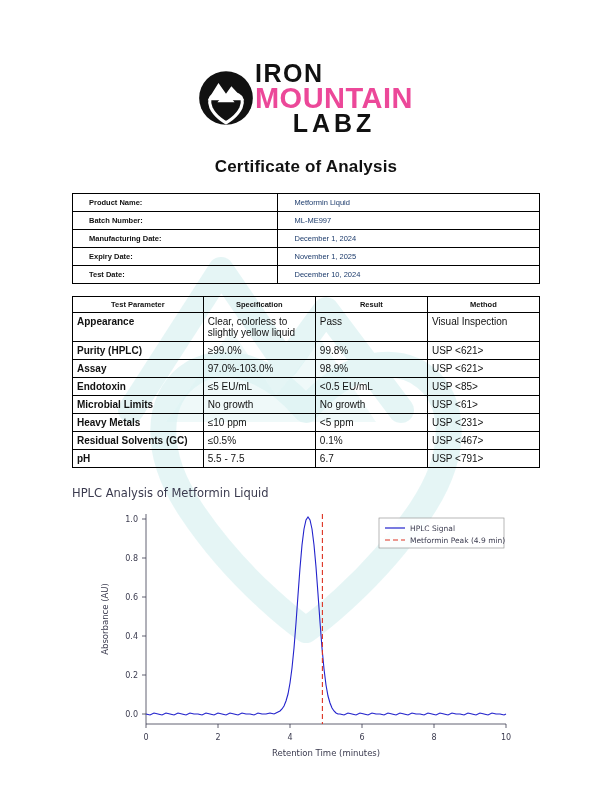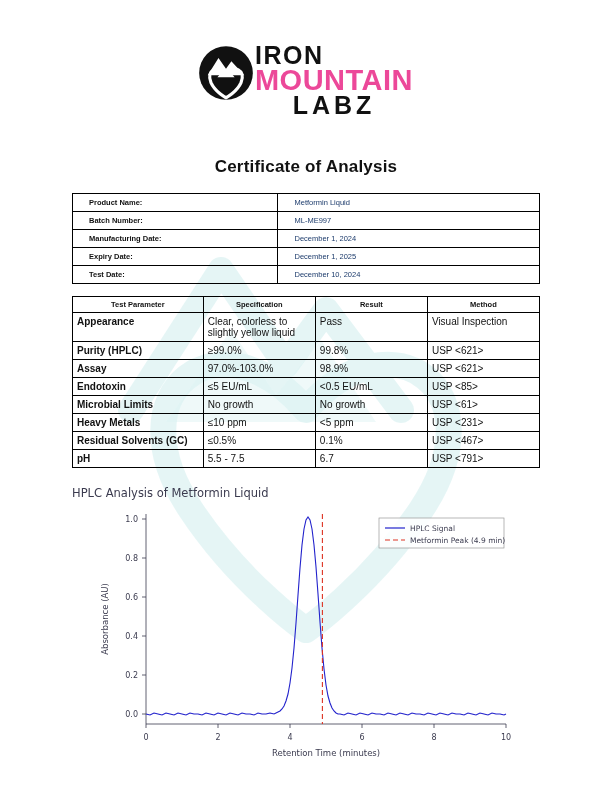--- a/index.html
+++ b/index.html
@@ -17,30 +17,30 @@
     transform:translate(-50%,-50%);
     width:470px;height:560px;
     opacity:.30;
     pointer-events:none;
     z-index:0;
   }
   
   #page{position:relative;z-index:2;padding:0 72px;box-sizing:border-box;}
 
   
-  #logo-block{display:flex;align-items:flex-start;justify-content:center;gap:2px;padding-top:44px;}
+  #logo-block{display:flex;align-items:center;justify-content:center;gap:2px;padding-top:62px;}
   #logo-mark{width:54px;height:58px;}
   #logo-words{line-height:.92;}
   .lw1{font-size:25px;font-weight:bold;letter-spacing:1.5px;color:#111;font-family:"Liberation Sans",sans-serif;}
   .lw2{font-size:29px;font-weight:bold;letter-spacing:.5px;color:#ec4899;}
   .lw3{font-size:25px;font-weight:bold;letter-spacing:4px;color:#111;text-align:center;}
 
   h1#doc-title{
     text-align:center;font-size:17px;font-weight:bold;color:#111;
-    margin:40px 0 16px 0;letter-spacing:.2px;
+    margin:22px 0 16px 0;letter-spacing:.2px;
   }
 
   table{border-collapse:collapse;width:100%;}
   table.info, table.results{border:1px solid #000;}
   table.info td{
     border:1px solid #000;
     font-size:7.5px;
     padding:3px 16px;
     height:11px;
     vertical-align:middle;
@@ -114,21 +114,21 @@
       <tr>
         <td class="k">Batch Number:</td>
         <td class="v">ML-ME997</td>
       </tr>
       <tr>
         <td class="k">Manufacturing Date:</td>
         <td class="v">December 1, 2024</td>
       </tr>
       <tr>
         <td class="k">Expiry Date:</td>
-        <td class="v">December 1, 2025</td>
+        <td class="v">November 1, 2025</td>
       </tr>
       <tr>
         <td class="k">Test Date:</td>
         <td class="v">December 10, 2024</td>
       </tr>
     </tbody>
   </table>
 
   <table class="results">
     <thead>

